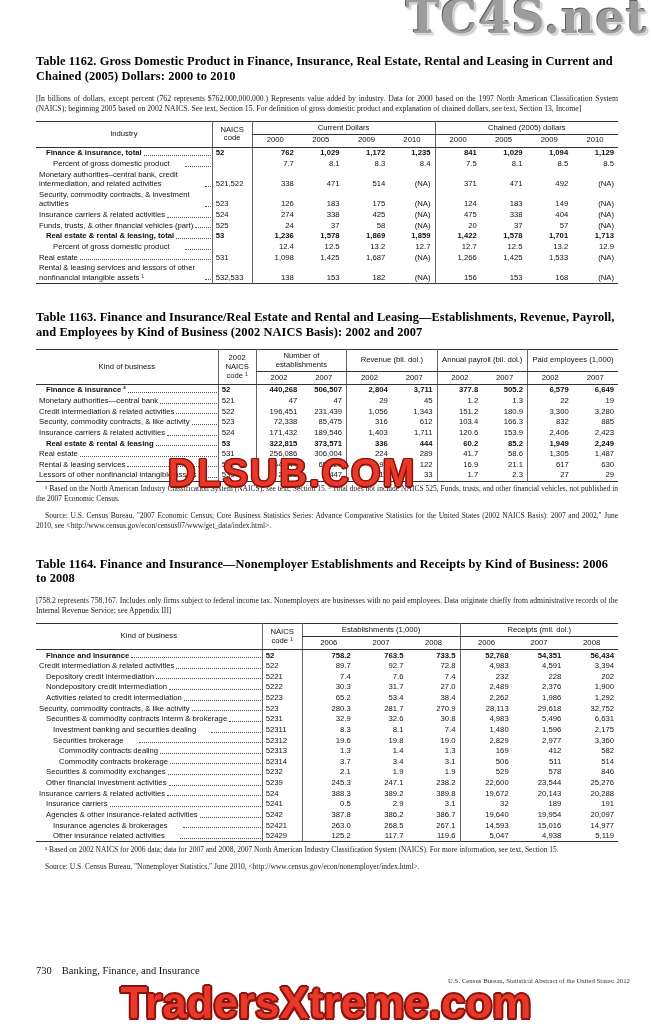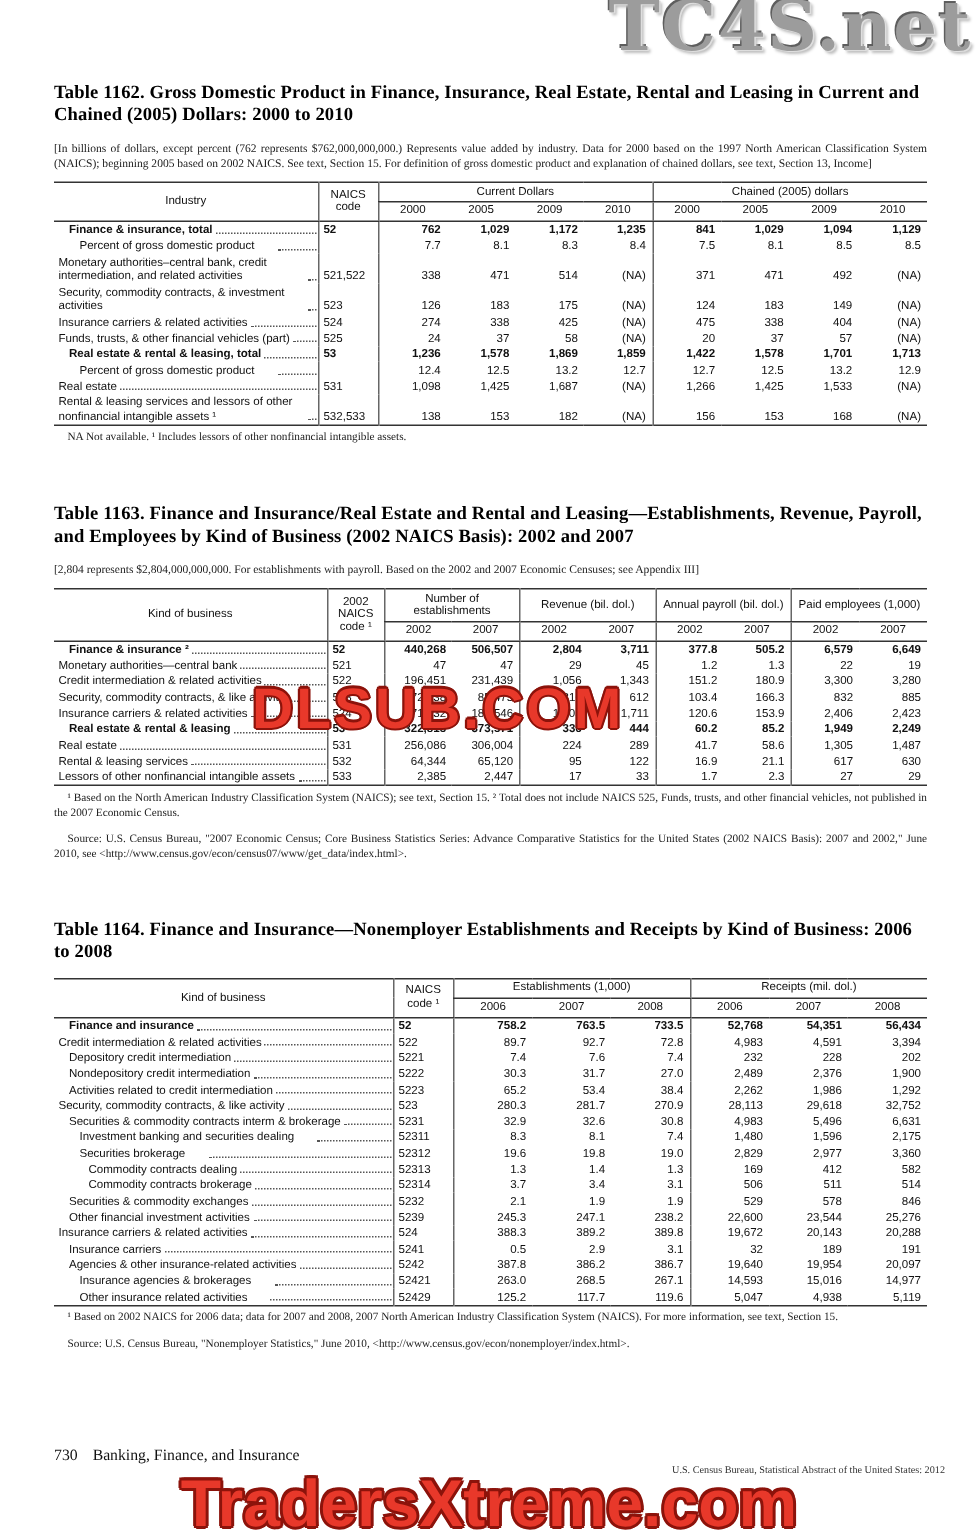--- a/index.html
+++ b/index.html
@@ -17,21 +17,21 @@
   table.stat td{vertical-align:bottom;line-height:1.25;}
   td.lbl{display:flex;align-items:flex-end;padding:.5px 0 .5px 2px;}
   .lt{white-space:normal;}
   .leader{flex:1 1 6px;min-width:6px;border-bottom:1px dotted #555;margin:0 1px 2px 2px;align-self:flex-end;}
   td.naics{text-align:left;padding:.5px 1px .5px 3px;white-space:nowrap;overflow:hidden;}
   td.num{text-align:right;padding:.5px 4px .5px 0;white-space:nowrap;}
   tr.bold{font-weight:700;}
   .ind0{padding-left:3px!important;} .ind1{padding-left:10px!important;}
   .ind2{padding-left:17px!important;gap:13px;} .ind3{padding-left:23px!important;}
   .footnote,.sourcenote{font-size:7.5px;line-height:1.3;margin-top:2.5px;text-indent:9px;text-align:justify;color:#222;}
-  .sec2,.sec3{margin-top:39px;}
+  .sec2,.sec3{margin-top:26px;}
   .page-footer-left{position:absolute;left:36px;bottom:48px;font-size:10.5px;color:#111;}
   .page-footer-left .pnum{margin-right:10px;}
   .page-footer-right{position:absolute;right:22px;bottom:40px;font-size:6.8px;color:#333;}
   .wm-top{position:absolute;top:-10px;right:4px;font-family:"DejaVu Serif",serif;font-weight:700;
           font-size:46px;color:#9c9c9c;letter-spacing:1px;
           text-shadow:1px 1px 0 #dedede,2px 2px 2px #bdbdbd,-1px -1px 0 #5e5e5e;z-index:5;}
   .wm-mid{position:absolute;top:452px;left:168px;font-family:"Liberation Sans",sans-serif;font-weight:700;
           font-size:38px;color:#e8382a;letter-spacing:2px;z-index:5;
           text-shadow:-1.5px 0 #8c130b,1.5px 0 #8c130b,0 -1.5px #8c130b,0 1.5px #8c130b,
                       -1px -1px #8c130b,1px 1px #8c130b,-1px 1px #8c130b,1px -1px #8c130b;}
@@ -218,26 +218,24 @@
             <td class="num">153</td>
             <td class="num">182</td>
             <td class="num">(NA)</td>
             <td class="num vline">156</td>
             <td class="num">153</td>
             <td class="num">168</td>
             <td class="num">(NA)</td>
           </tr>
         </tbody>
     </table>
-    <p class="footnote">NA Not available.  ¹ Includes lessors of other nonfinancial intangible assets.</p>
   </section>
 
   <section class="sec2">
     <h2 class="tbl-title">Table 1163. Finance and Insurance/Real Estate and Rental and Leasing—Establishments, Revenue, Payroll, and Employees by Kind of Business (2002 NAICS Basis): 2002 and 2007</h2>
-    <p class="headnote">[2,804 represents $2,804,000,000,000. For establishments with payroll. Based on the 2002 and 2007 Economic Censuses; see Appendix III]</p>
     <table class="stat">
       <colgroup>
         <col style="width:182px">
           <col style="width:38px">
         <col span="8" style="width:45.2px">
       </colgroup>
       <thead>
         <tr>
           <th rowspan="2">Kind of business</th>
           <th rowspan="2" class="vline">2002 NAICS code ¹</th>
@@ -394,20 +392,21 @@
             <td class="num">29</td>
           </tr>
         </tbody>
     </table>
     <p class="footnote">¹ Based on the North American Industry Classification System (NAICS); see text, Section 15.  ² Total does not include NAICS 525, Funds, trusts, and other financial vehicles, not published in the 2007 Economic Census.</p>
     <p class="sourcenote">Source: U.S. Census Bureau, "2007 Economic Census; Core Business Statistics Series: Advance Comparative Statistics for the United States (2002 NAICS Basis): 2007 and 2002," June 2010, see &lt;http://www.census.gov/econ/census07/www/get_data/index.html&gt;.</p>
   </section>
 
   <section class="sec3">
     <h2 class="tbl-title">Table 1164. Finance and Insurance—Nonemployer Establishments and Receipts by Kind of Business: 2006 to 2008</h2>
+    <p class="headnote">[758.2 represents 758,167. Includes only firms subject to federal income tax. Nonemployers are businesses with no paid employees. Data originate chiefly from administrative records of the Internal Revenue Service; see Appendix III]</p>
     <table class="stat">
       <colgroup>
         <col style="width:226px">
           <col style="width:40px">
         <col span="6" style="width:52.6px">
       </colgroup>
       <thead>
         <tr>
           <th rowspan="2">Kind of business</th>
           <th rowspan="2" class="vline">NAICS code ¹</th>

